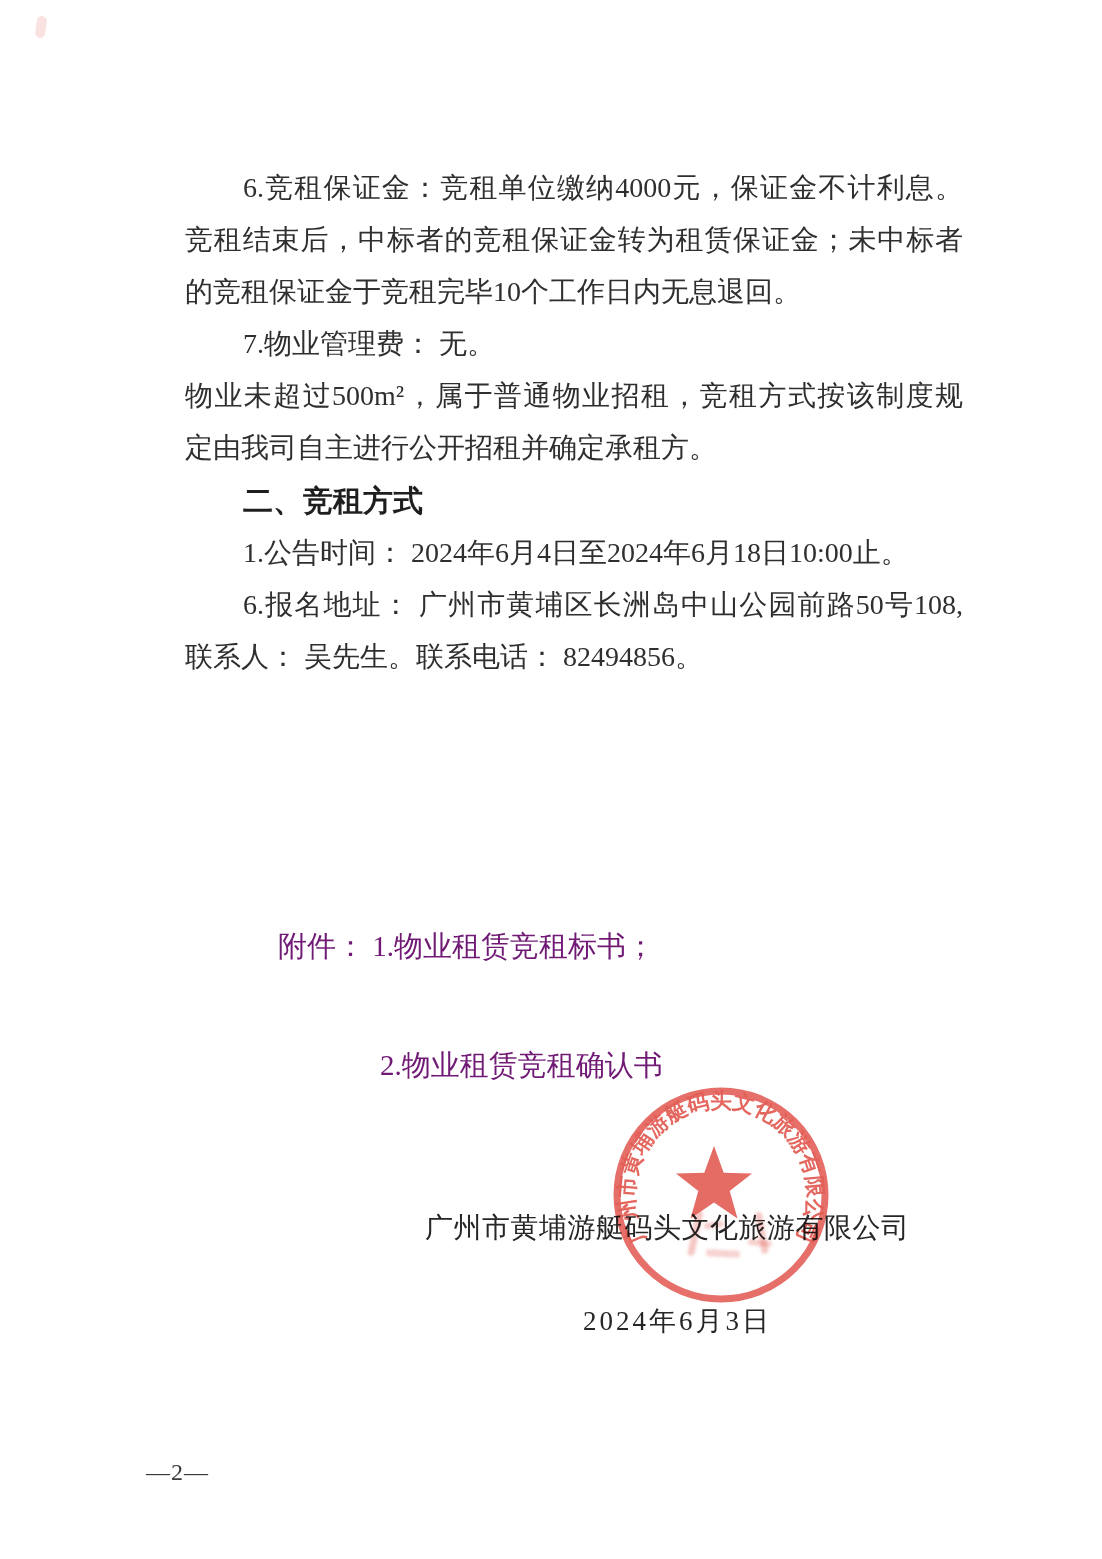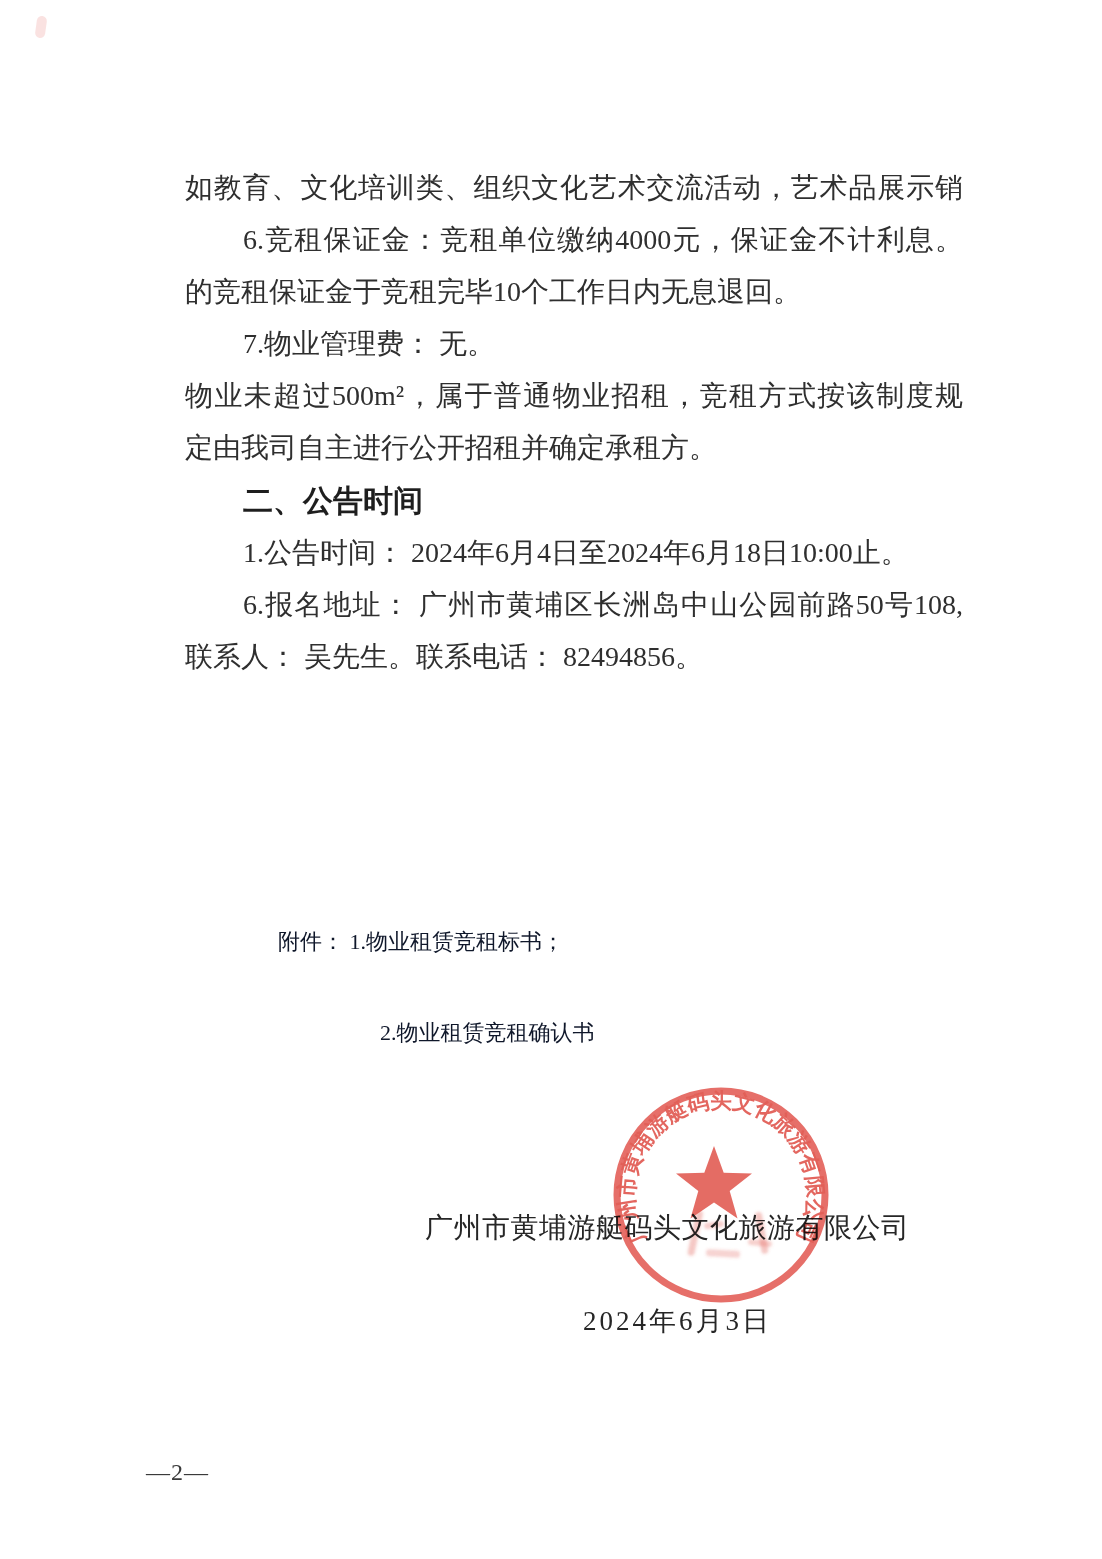--- a/index.html
+++ b/index.html
@@ -14,23 +14,23 @@
   }
   .justify{
     white-space:normal;overflow:hidden;
     text-align:justify;text-align-last:justify;
   }
   .indent{text-indent:58px;font-family:Liberation Serif, serif;}
   .heading{
     font-family:"Liberation Sans","DejaVu Sans",sans-serif;
     font-weight:700;font-size:30px;color:#1e1e1e;
   }
-  .att-line{position:absolute;font-size:22px;color:#0f172a;white-space:nowrap;}
+  .att-line{position:absolute;font-size:29px;color:#701a75;white-space:nowrap;}
   .att1{left:278px;top:927px;}
-  .att2{left:380px;top:1018px;text-align:right;}
+  .att2{left:380px;top:1046px;text-align:right;}
   .sig{position:absolute;white-space:nowrap;color:#262626;}
   .sig-company{left:425px;top:1209px;font-size:28px;letter-spacing:0.5px;}
   .sig-date{left:583px;top:1259px;font-size:27px;letter-spacing:3px;margin-top:44px;}
   .seal{
     position:absolute;left:608px;top:1082px;width:226px;height:226px;
     mix-blend-mode:multiply;opacity:0.93;pointer-events:none;
   }
   .page-number{
     position:absolute;left:146px;top:1459px;font-size:24px;color:#3a3a3a;letter-spacing:1px;
   }
@@ -40,27 +40,27 @@
   }
 </style>
 </head>
 <body>
 
 <div class="page">
 
   <div class="smudge"></div>
 
   <div class="textblock">
-    <div class="line justify">如教育、文化培训类、组织文化艺术交流活动，艺术品展示销</div>
     <div class="line indent justify">6.竞租保证金：竞租单位缴纳4000元，保证金不计利息。</div>
+    <div class="line justify">竞租结束后，中标者的竞租保证金转为租赁保证金；未中标者</div>
     <div class="line">的竞租保证金于竞租完毕10个工作日内无息退回。</div>
     <div class="line indent">7.物业管理费： 无。</div>
     <div class="line justify">物业未超过500m²，属于普通物业招租，竞租方式按该制度规</div>
     <div class="line">定由我司自主进行公开招租并确定承租方。</div>
-    <div class="line indent heading">二、公告时间</div>
+    <div class="line indent heading">二、竞租方式</div>
     <div class="line indent">1.公告时间： 2024年6月4日至2024年6月18日10:00止。</div>
     <div class="line indent justify">6.报名地址： 广州市黄埔区长洲岛中山公园前路50号108,</div>
     <div class="line">联系人： 吴先生。联系电话： 82494856。</div>
   </div>
 
   <div class="att-line att1">附件： 1.物业租赁竞租标书；</div>
   <div class="att-line att2">2.物业租赁竞租确认书</div>
 
   <div class="sig sig-company">广州市黄埔游艇码头文化旅游有限公司</div>
   <div class="sig sig-date">2024年6月3日</div>

